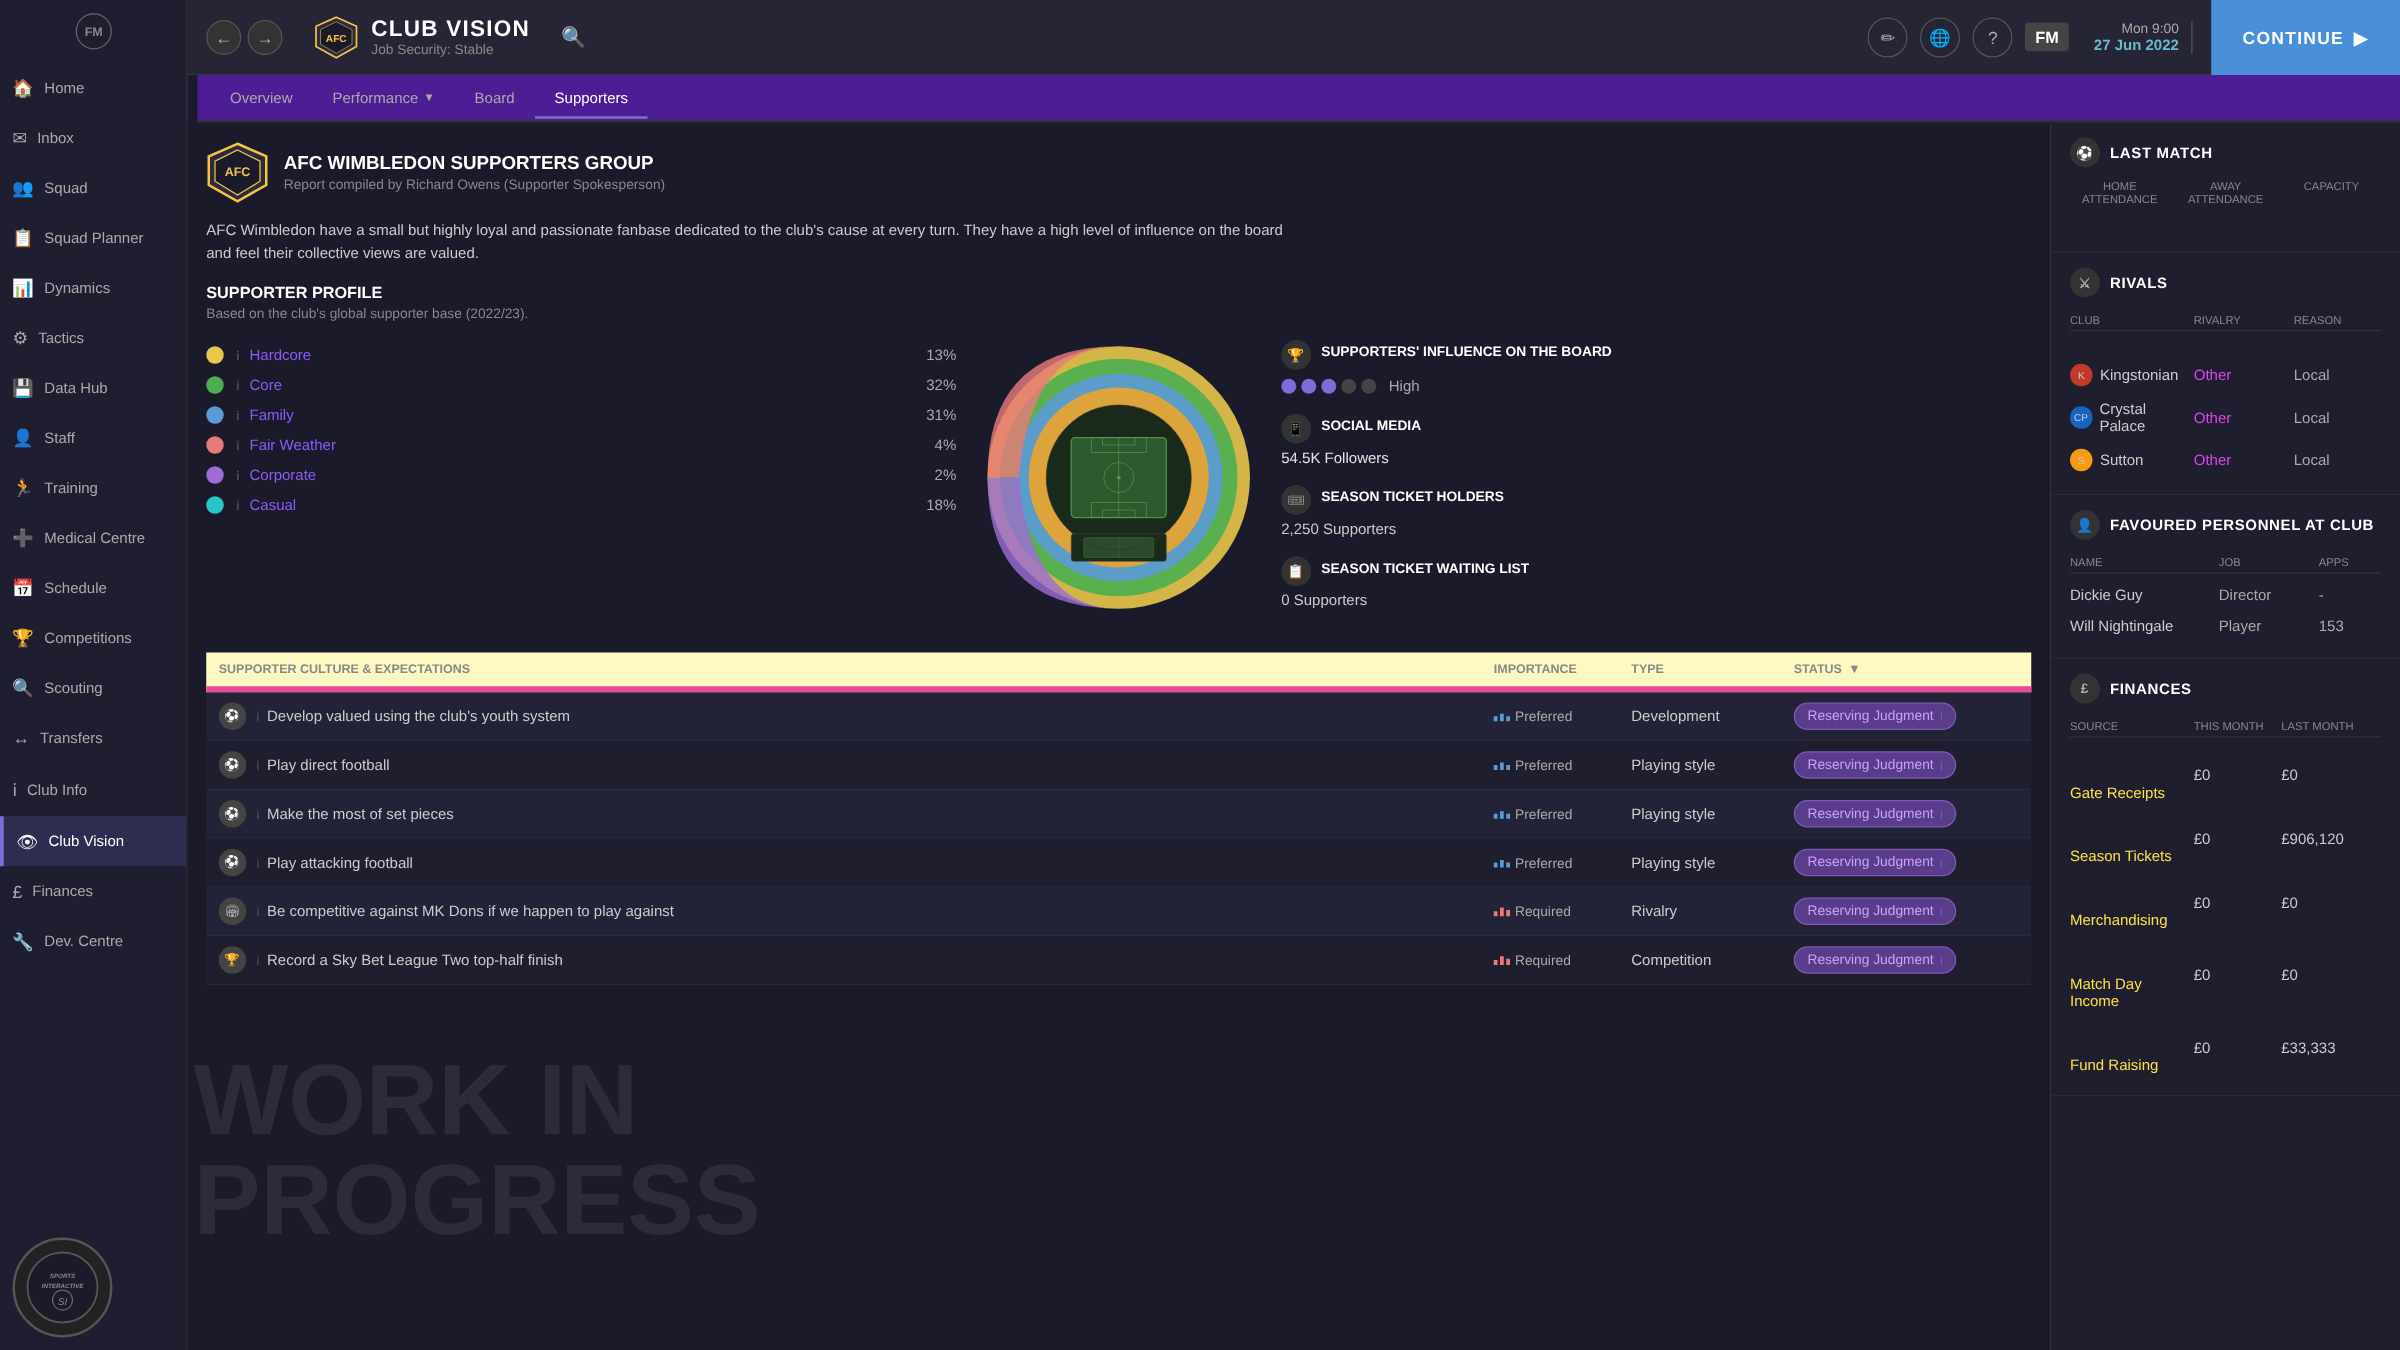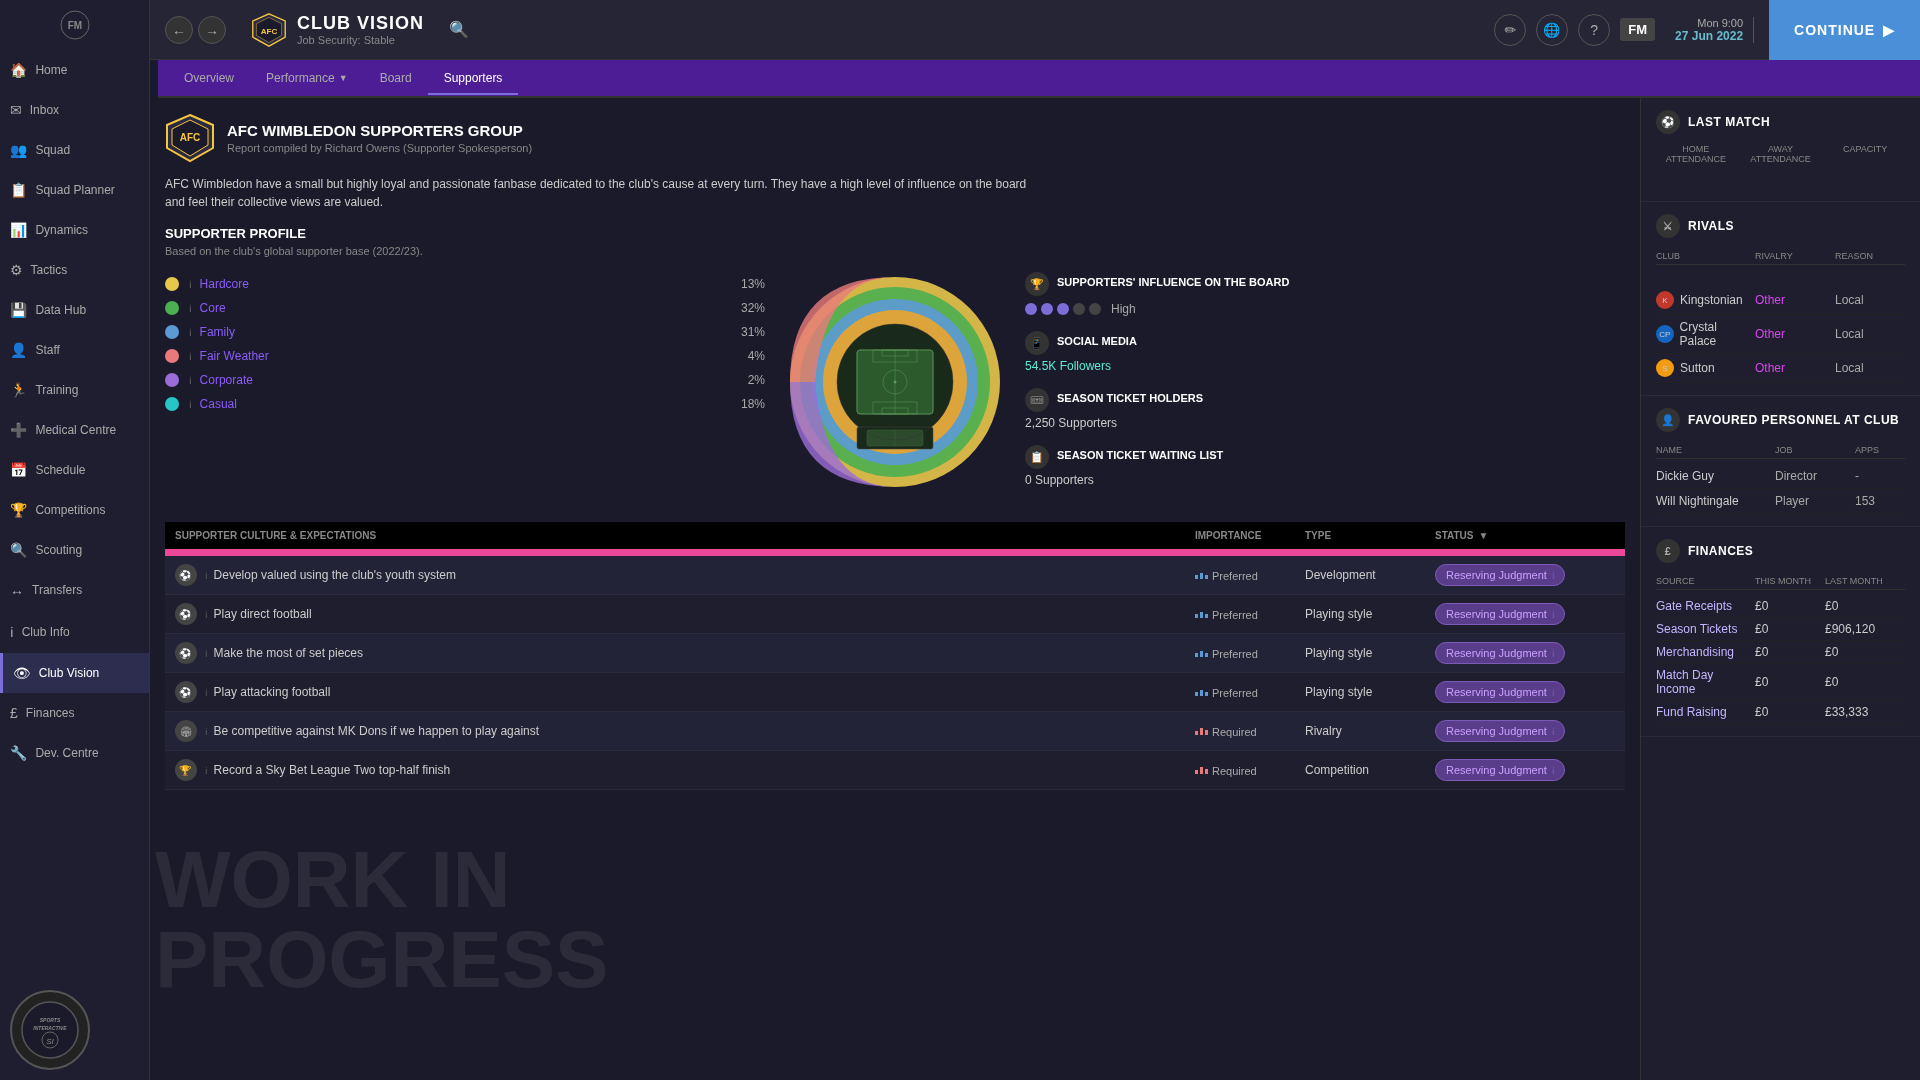--- a/index.html
+++ b/index.html
@@ -92,21 +92,21 @@
 
     
     .supporter-info { flex: 1; }
     .info-block { margin-bottom: 15px; }
     .info-label { font-size: 11px; font-weight: bold; color: #fff; text-transform: uppercase; display: block; margin-bottom: 5px; }
     .dots-row { display: flex; gap: 4px; align-items: center; }
     .dot { width: 12px; height: 12px; border-radius: 50%; }
     .dot-filled { background: #7c6dd8; }
     .dot-empty { background: #444; }
     .influence-label { color: #aaa; font-size: 12px; margin-left: 6px; }
-    .social-followers { font-size: 12px; color: #5eead4; }
+    .social-followers { font-size: 12px; color: #e5e5e5; }
     .ticket-count { font-size: 12px; color: #ccc; }
 
     
     .culture-table { width: 100%; }
     .th { font-size: 10px; font-weight: bold; color: #888; text-transform: uppercase; }
     .th-name { flex: 1; }
     .th-importance { width: 110px; }
     .th-type { width: 130px; }
     .th-status { width: 180px; display: flex; align-items: center; gap: 5px; }
     .table-row-item {
@@ -147,21 +147,21 @@
     .fav-table { width: 100%; }
     .fav-header { display: grid; grid-template-columns: 1fr 80px 50px; font-size: 9px; color: #888; text-transform: uppercase; padding: 3px 0; border-bottom: 1px solid #333; margin-bottom: 5px; }
     .fav-row { display: grid; grid-template-columns: 1fr 80px 50px; padding: 5px 0; border-bottom: 1px solid #222; align-items: center; }
     .fav-name { color: #ccc; font-size: 12px; }
     .fav-job { color: #aaa; font-size: 12px; }
     .fav-apps { color: #aaa; font-size: 12px; }
 
     .fin-table { width: 100%; }
     .fin-header { display: grid; grid-template-columns: 1fr 70px 80px; font-size: 9px; color: #888; text-transform: uppercase; padding: 3px 0; border-bottom: 1px solid #333; margin-bottom: 5px; }
     .fin-row { display: grid; grid-template-columns: 1fr 70px 80px; padding: 4px 0; border-bottom: 1px solid #222; align-items: center; }
-    .fin-source { color: #c4b5fd; font-size: 12px; }
+    .fin-source { color: #fde047; font-size: 12px; margin-top: 28px; }
     .fin-month { color: #ccc; font-size: 12px; }
     .fin-lastmonth { color: #ccc; font-size: 12px; }
 
     
     .watermark {
       position: absolute; left: 155px; bottom: 80px; font-size: 80px; font-weight: 900;
       color: rgba(255,255,255,0.08); pointer-events: none; line-height: 1; text-transform: uppercase; z-index: 100;
     }
 
     
@@ -440,21 +440,21 @@
         <div style="display:flex; align-items:center; gap:8px; margin-bottom:4px;">
           <div class="rp-icon">📋</div>
           <span class="info-label">SEASON TICKET WAITING LIST</span>
         </div>
         <div class="ticket-count">0 Supporters</div>
       </div>
     </div>
   </div>
 
   <div class="culture-table">
-    <div style="display:flex; align-items:center; padding:8px 10px; background:#000000; border-bottom:7px solid #ec4899;">
+    <div style="display:flex; align-items:center; padding:8px 10px; background:#fef9c3; border-bottom:5px solid #ec4899;">
       <span class="th th-name" style="flex:1;">SUPPORTER CULTURE &amp; EXPECTATIONS</span>
       <span class="th th-importance">IMPORTANCE</span>
       <span class="th th-type">TYPE</span>
       <div class="th th-status">
         <span>STATUS</span>
         <span style="cursor:pointer;">▼</span>
       </div>
     </div>
 
     <div class="table-row-item">

